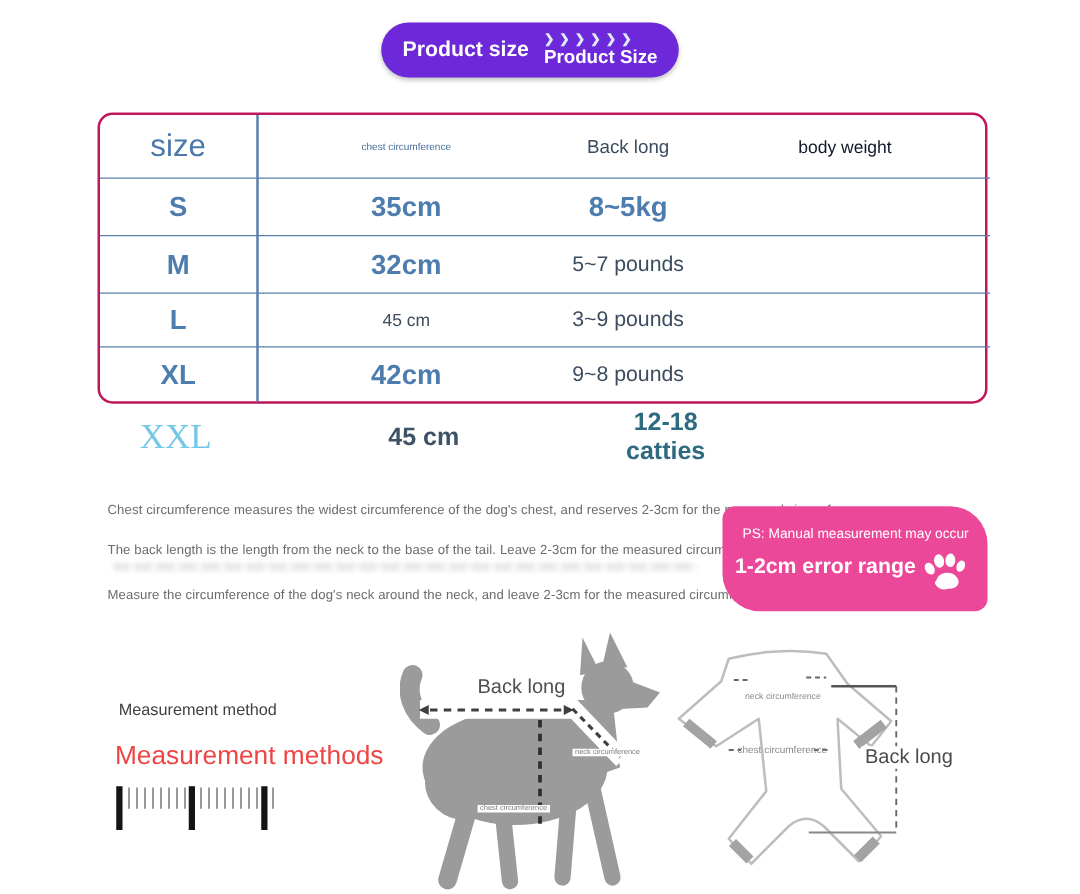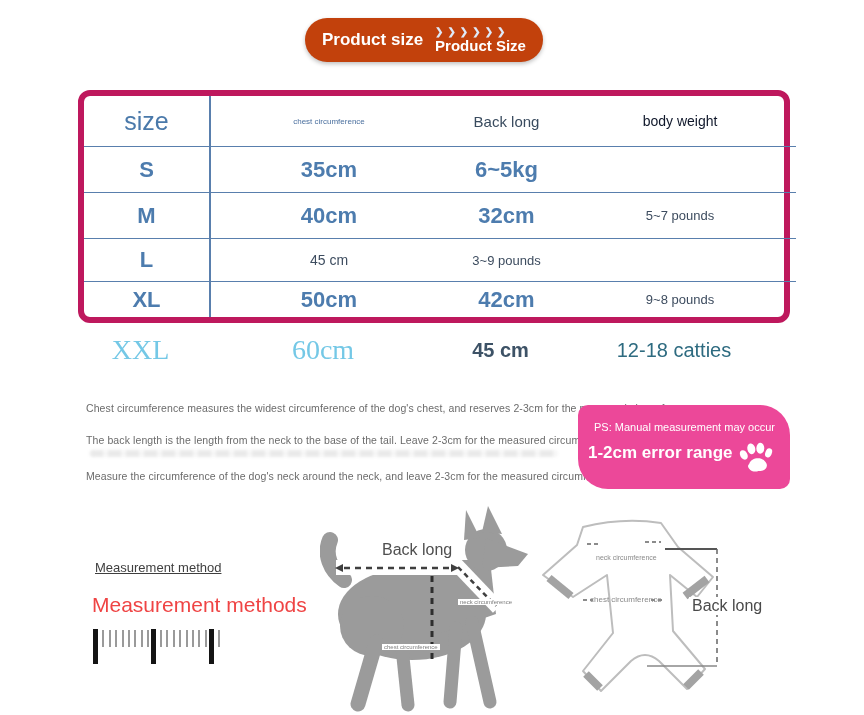--- a/index.html
+++ b/index.html
@@ -5,81 +5,81 @@
   * { margin:0; padding:0; box-sizing:border-box; }
   body { background:#fff; }
   .canvas {
     position:relative; width:864px; height:715px; background:#ffffff;
     font-family:"Liberation Sans", sans-serif; overflow:hidden;
   }
 
   
   .badge {
     position:absolute; left:305px; top:18px; width:238px; height:44px;
-    background:#c2410c; border-radius:24px;
+    background:#6d28d9; border-radius:24px;
     display:flex; align-items:center; justify-content:center; gap:12px;
     box-shadow:0 2px 4px rgba(0,0,0,.25);
   }
   .badge-main { color:#fff; font-size:17px; font-weight:700; }
   .badge-right { display:flex; flex-direction:column; align-items:flex-start; line-height:1; }
   .chevrons { color:#dfe9f8; font-size:10px; font-weight:700; letter-spacing:4px; margin-bottom:1px; }
   .badge-sub { color:#fff; font-size:15px; font-weight:700; }
 
   
   .size-table {
     position:absolute; left:78px; top:90px; width:712px; height:233px;
-    border:6px solid #be185d; border-radius:12px;
+    border:2px solid #be185d; border-radius:12px;
     display:grid; grid-template-rows:50px 46px 46px 43px 1fr;
   }
   .size-table .vdivider {
     position:absolute; left:125px; top:0; bottom:0; width:2px; background:#597fad;
   }
   .trow {
     display:grid; grid-template-columns:125px 240px 115px 232px; align-items:center;
   }
   .trow + .trow { border-top:1.5px solid #597fad; }
   .trow > div { text-align:center; }
 
   .h-size   { font-size:25px; color:#4a79aa; font-weight:500; }
   .h-chest  { font-size:8px;  color:#4a6f9e; }
   .h-back   { font-size:15px; color:#394b5e; font-weight:500; }
   .h-weight { font-size:14px; color:#0f172a; font-weight:500; }
 
   .v-lg { font-size:22px; color:#4d7cae; font-weight:600; }
   .v-md { font-size:14px; color:#3d4c5f; font-weight:500; }
-  .v-sm { font-size:13px; color:#3d4c5f; font-weight:500; }
+  .v-sm { font-size:17px; color:#3d4c5f; font-weight:500; }
 
   .xxl-row {
     position:absolute; left:78px; top:325px; width:712px; height:50px;
-    display:grid; grid-template-columns:125px 240px 115px 232px; align-items:center;
+    display:grid; grid-template-columns:125px 240px 115px 232px; align-items:center;gap:16px;
   }
   .xxl-row > div { text-align:center; }
   .x-cyan { font-family:"Liberation Serif", serif; font-size:28px; color:#74c8e6; }
   .x-dark { font-size:20px; color:#3d5266; font-weight:600; }
-  .x-teal { font-size:20px; color:#2e6b80; font-weight:400; }
+  .x-teal { font-size:20px; color:#2e6b80; font-weight:700; }
 
   
   .note { position:absolute; left:86px; font-size:10.5px; color:#6b6b6b; letter-spacing:.1px; }
   .ghost-line {
     position:absolute; left:90px; top:450px; width:468px; height:7px; border-radius:3px;
     background:repeating-linear-gradient(90deg,#cfcfcf 0 13px,#ececec 13px 18px);
     filter:blur(1.5px); opacity:.45;
   }
 
   
   .ps-box {
     position:absolute; left:578px; top:405px; width:212px; height:84px;
     background:#ec4899; border-radius:10px 30px 10px 30px; color:#fff;
   }
   .ps-line1 { font-size:11px; margin:16px 0 0 16px; }
   .ps-line2 { font-size:17px; font-weight:700; margin:10px 0 0 10px; }
   .paw { position:absolute; right:16px; bottom:14px; width:38px; height:36px; transform:rotate(-8deg); }
 
   
-  .meas-small { position:absolute; left:95px; top:560px; font-size:13px; color:#3f3f3f;text-decoration:underline; }
+  .meas-small { position:absolute; left:95px; top:560px; font-size:13px; color:#3f3f3f; }
   .meas-large { position:absolute; left:92px; top:593px; font-size:21px; color:#ef4444; }
   .ruler { position:absolute; left:93px; top:629px; width:131px; height:35px; }
   .ruler .ticks {
     position:absolute; left:3px; right:0; top:1px; height:17px;
     background:repeating-linear-gradient(90deg,#9a9a9a 0 2px,transparent 2px 6.4px);
   }
   .ruler .bar { position:absolute; top:0; width:5px; height:35px; background:#141414; }
 
   .diagram-svg { position:absolute; }
 
@@ -105,44 +105,41 @@
     <div class="vdivider"></div>
     <div class="trow">
       <div class="h-size">size</div>
       <div class="h-chest">chest circumference</div>
       <div class="h-back">Back long</div>
       <div class="h-weight">body weight</div>
     </div>
     <div class="trow">
       <div class="v-lg">S</div>
       <div class="v-lg">35cm</div>
-      <div class="v-lg">6~5kg</div>
+      <div class="v-lg">8~5kg</div>
     </div>
     <div class="trow">
       <div class="v-lg">M</div>
-      <div class="v-lg">40cm</div>
       <div class="v-lg">32cm</div>
       <div class="v-sm">5~7 pounds</div>
     </div>
     <div class="trow">
       <div class="v-lg">L</div>
       <div class="v-md">45 cm</div>
       <div class="v-sm">3~9 pounds</div>
     </div>
     <div class="trow">
       <div class="v-lg">XL</div>
-      <div class="v-lg">50cm</div>
       <div class="v-lg">42cm</div>
       <div class="v-sm">9~8 pounds</div>
     </div>
   </div>
 
   <div class="xxl-row">
     <div class="x-cyan">XXL</div>
-    <div class="x-cyan">60cm</div>
     <div class="x-dark">45 cm</div>
     <div class="x-teal">12-18 catties</div>
   </div>
 
   <div class="note" style="top:402px;">Chest circumference measures the widest circumference of the dog's chest, and reserves 2-3cm for the measured circumference</div>
   <div class="note" style="top:434px;">The back length is the length from the neck to the base of the tail. Leave 2-3cm for the measured circumference.</div>
   <div class="ghost-line"></div>
   <div class="note" style="top:470px;">Measure the circumference of the dog's neck around the neck, and leave 2-3cm for the measured circumference</div>
 
   <div class="ps-box">

